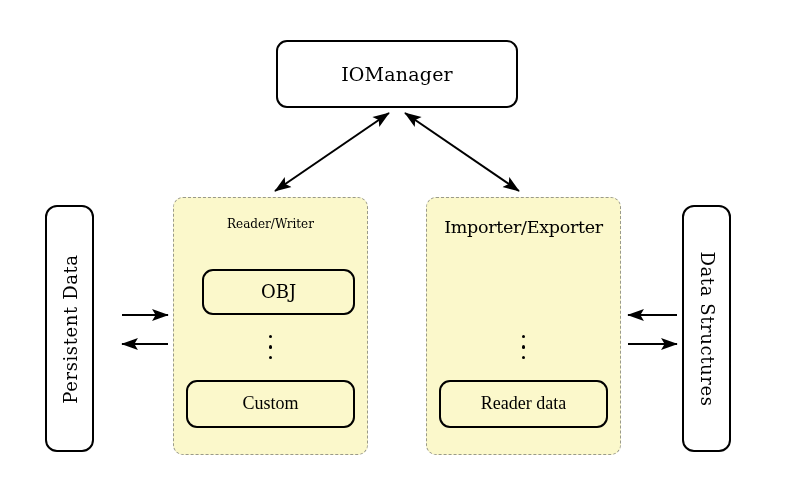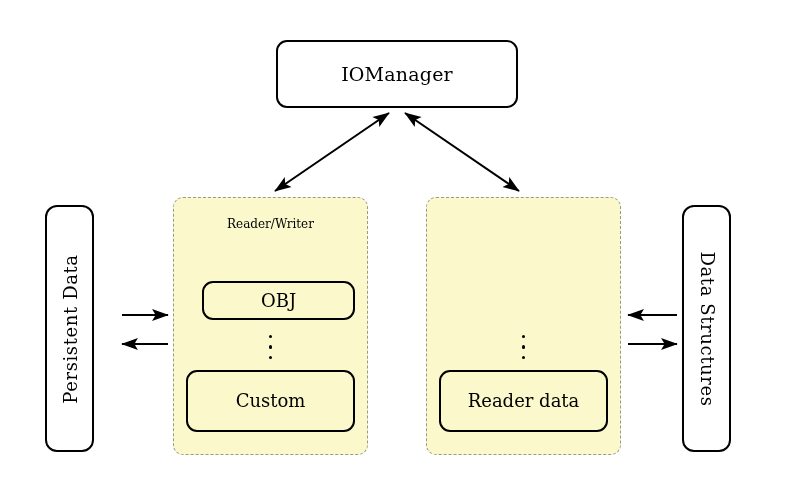--- a/index.html
+++ b/index.html
@@ -86,27 +86,28 @@
     border-radius: 11px;
     background: #fbf8cb;
     display: flex;
     align-items: center;
     justify-content: center;
     text-align: center;
     font-size: 18px;
     line-height: 1.18;
   }
   .item-top {
-    top: 83px;
-    height: 39px;
+    top: 71px;
+    height: 46px;
     margin-left: 16px;
   }
   .item-bottom {
-    top: 172px;
-    height: 62px;
+    top: 182px;
+    height: 48px;
+    font-family: Liberation Serif, serif;
   }
 
   
   .vdots {
     position: absolute;
     left: 0;
     right: 0;
     top: 124px;
     height: 50px;
     display: flex;
@@ -215,20 +216,21 @@
     </div>
 
     <div class="item-box item-bottom">
       <span>
         <span>Custom</span><br>
       </span>
     </div>
   </div>
 
   <div class="group-box" id="group-importer-exporter">
+    <div class="group-title">Importer/Exporter</div>
 
 
     <div class="vdots">
       <i></i>
         <i></i>
         <i></i>
     </div>
 
     <div class="item-box item-bottom">
       <span>

